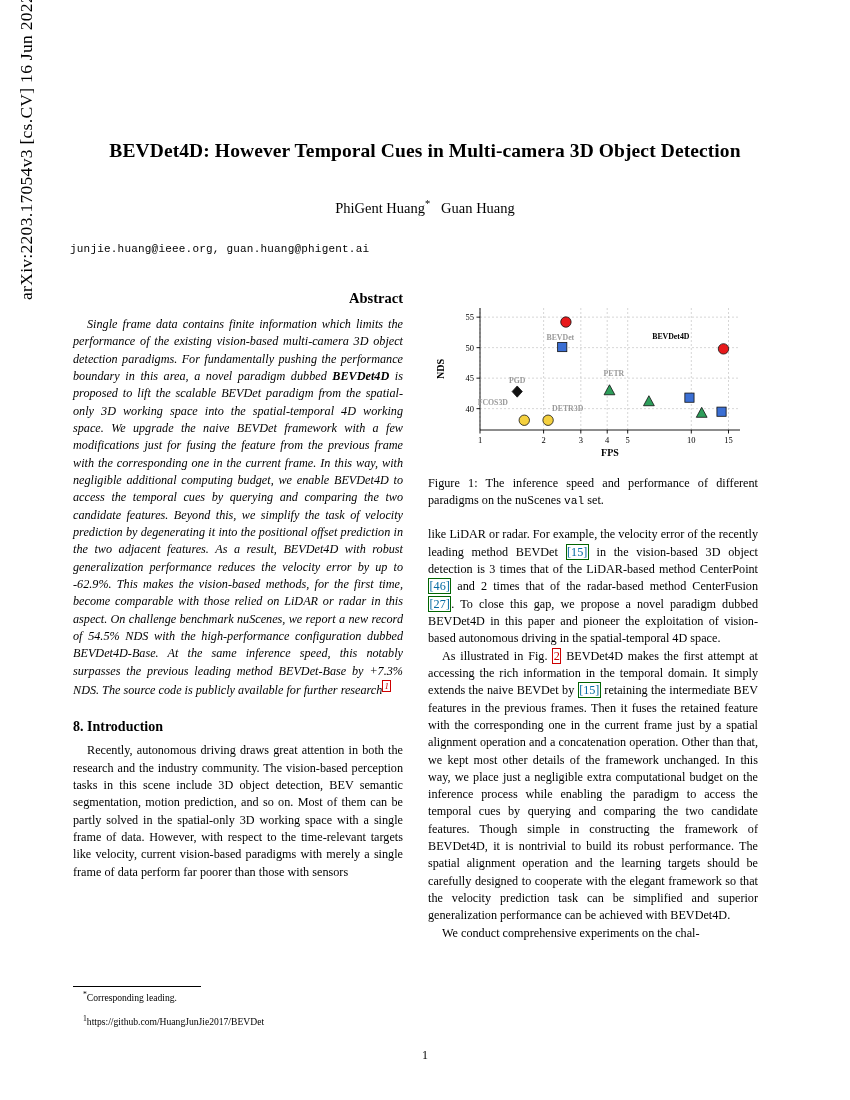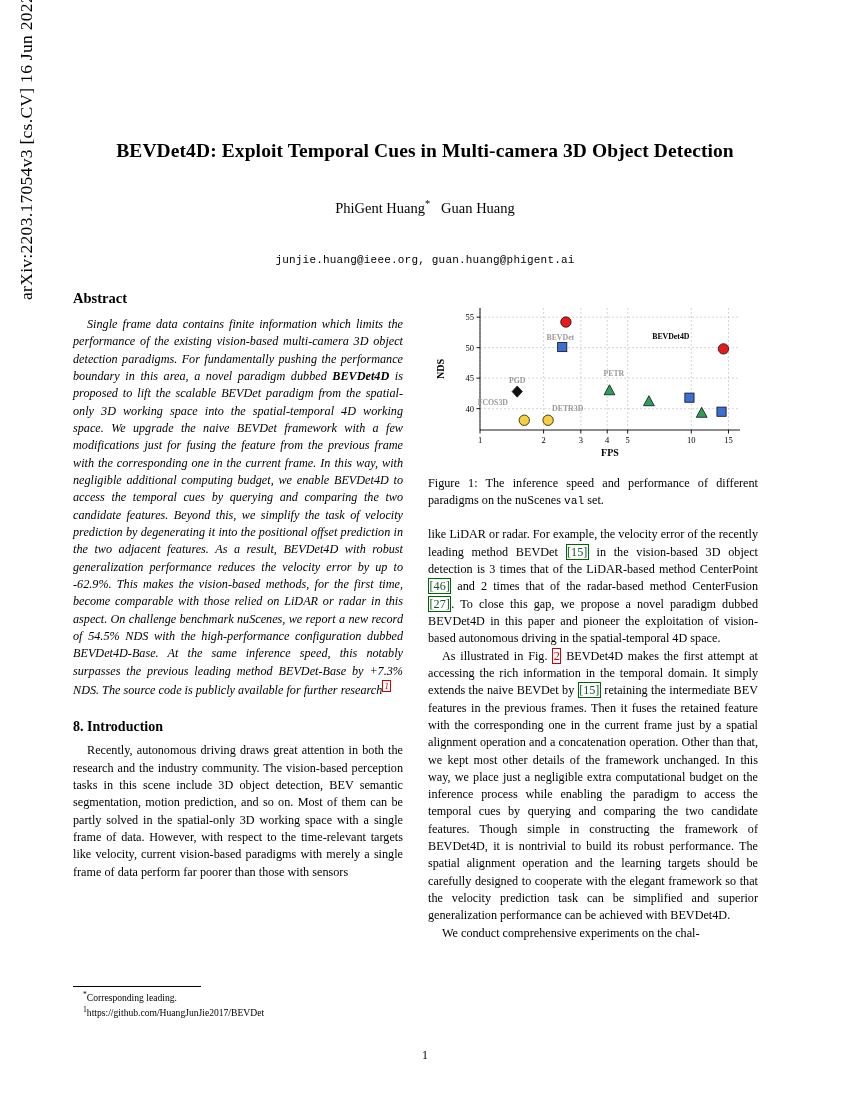--- a/index.html
+++ b/index.html
@@ -57,23 +57,22 @@
     position: absolute;
     left: 70px;
     top: 220px;
     width: 710px;
     text-align: center;
     font-size: 14.5px;
   }
   .emails {
     position: absolute;
     left: 70px;
-    top: 254px;
-    width: 710px;
-    text-align: center;
+    top: 243px;
+    width: 710px;
     font-family: "Liberation Mono", monospace;
     font-size: 11px;
     letter-spacing: 0.2px;
   }
   .sup {
     font-size: 0.72em;
     vertical-align: super;
   }
 
   
@@ -84,21 +83,21 @@
     width: 330px;
   }
   .col-right {
     position: absolute;
     left: 428px;
     top: 290px;
     width: 330px;
   }
 
   .section-head {
-    text-align: left;
+    text-align: right;
     font-size: 14.5px;
     font-weight: bold;
     margin: 0 0 9px 0;
   }
   .abstract-body {
     font-style: italic;
     font-size: 12.2px;
     line-height: 1.42;
     text-align: justify;
   }
@@ -112,21 +111,21 @@
   }
   .body-text {
     font-size: 12.2px;
     line-height: 1.42;
     text-align: justify;
   }
   .body-text p { margin: 0 0 0 0; text-indent: 14px; }
   .body-text p.cont { text-indent: 0; }
 
   .cite {
-    color: #14532d;
+    color: #0369a1;
     border: 0.7px solid #006400;
     padding: 0 0.5px;
     margin-top: 12px;
   }
   .cite-red {
     color: #cc0000;
     border: 0.7px solid #cc0000;
     padding: 0 0.5px;
   }
   .fn-link {
@@ -179,21 +178,21 @@
 
   .chart-svg { display: block; }
 </style>
 </head>
 <body>
 
 <div class="page">
 
   <div class="arxiv-stamp">arXiv:2203.17054v3  [cs.CV]  16 Jun 2022</div>
 
-  <div class="title">BEVDet4D: Exploit Temporal Cues in Multi-camera 3D Object Detection</div>
+  <div class="title">BEVDet4D: However Temporal Cues in Multi-camera 3D Object Detection</div>
 
   <div class="authors">
     <span>PhiGent Huang</span><span class="sup">*</span>&nbsp;&nbsp;&nbsp;<span>Guan Huang</span>
   </div>
   <div class="emails">junjie.huang@ieee.org, guan.huang@phigent.ai</div>
 
   <div class="col-left">
     <div class="section-head">Abstract</div>
     <div class="abstract-body">
       <p>
@@ -280,17 +279,17 @@
 
       <p><span>As illustrated in Fig. </span><span class="cite-red">2</span><span> BEVDet4D makes the first attempt at accessing the rich information in the temporal domain. It simply extends the naive BEVDet by </span><span class="cite">[15]</span><span> retaining the intermediate BEV features in the previous frames. Then it fuses the retained feature with the corresponding one in the current frame just by a spatial alignment operation and a concatenation operation. Other than that, we kept most other details of the framework unchanged. In this way, we place just a negligible extra computational budget on the inference process while enabling the paradigm to access the temporal cues by querying and comparing the two candidate features. Though simple in constructing the framework of BEVDet4D, it is nontrivial to build its robust performance. The spatial alignment operation and the learning targets should be carefully designed to cooperate with the elegant framework so that the velocity prediction task can be simplified and superior generalization performance can be achieved with BEVDet4D.</span></p>
 
       <p>We conduct comprehensive experiments on the chal-</p>
     </div>
   </div>
 
   <div class="footnote-rule"></div>
   <div class="footnotes">
     <div style="text-indent:10px;"><span class="fn-mark">*</span><span>Corresponding leading.</span></div>
-    <div style="text-indent:10px;"><span class="fn-mark">1</span><span>https://github.com/HuangJunJie2017/BEVDet</span></div>
+    <div style="text-indent:10px;margin-top:9px;"><span class="fn-mark">1</span><span>https://github.com/HuangJunJie2017/BEVDet</span></div>
   </div>
 
   <div class="page-num">1</div>
 </div>
 
 </body></html>

